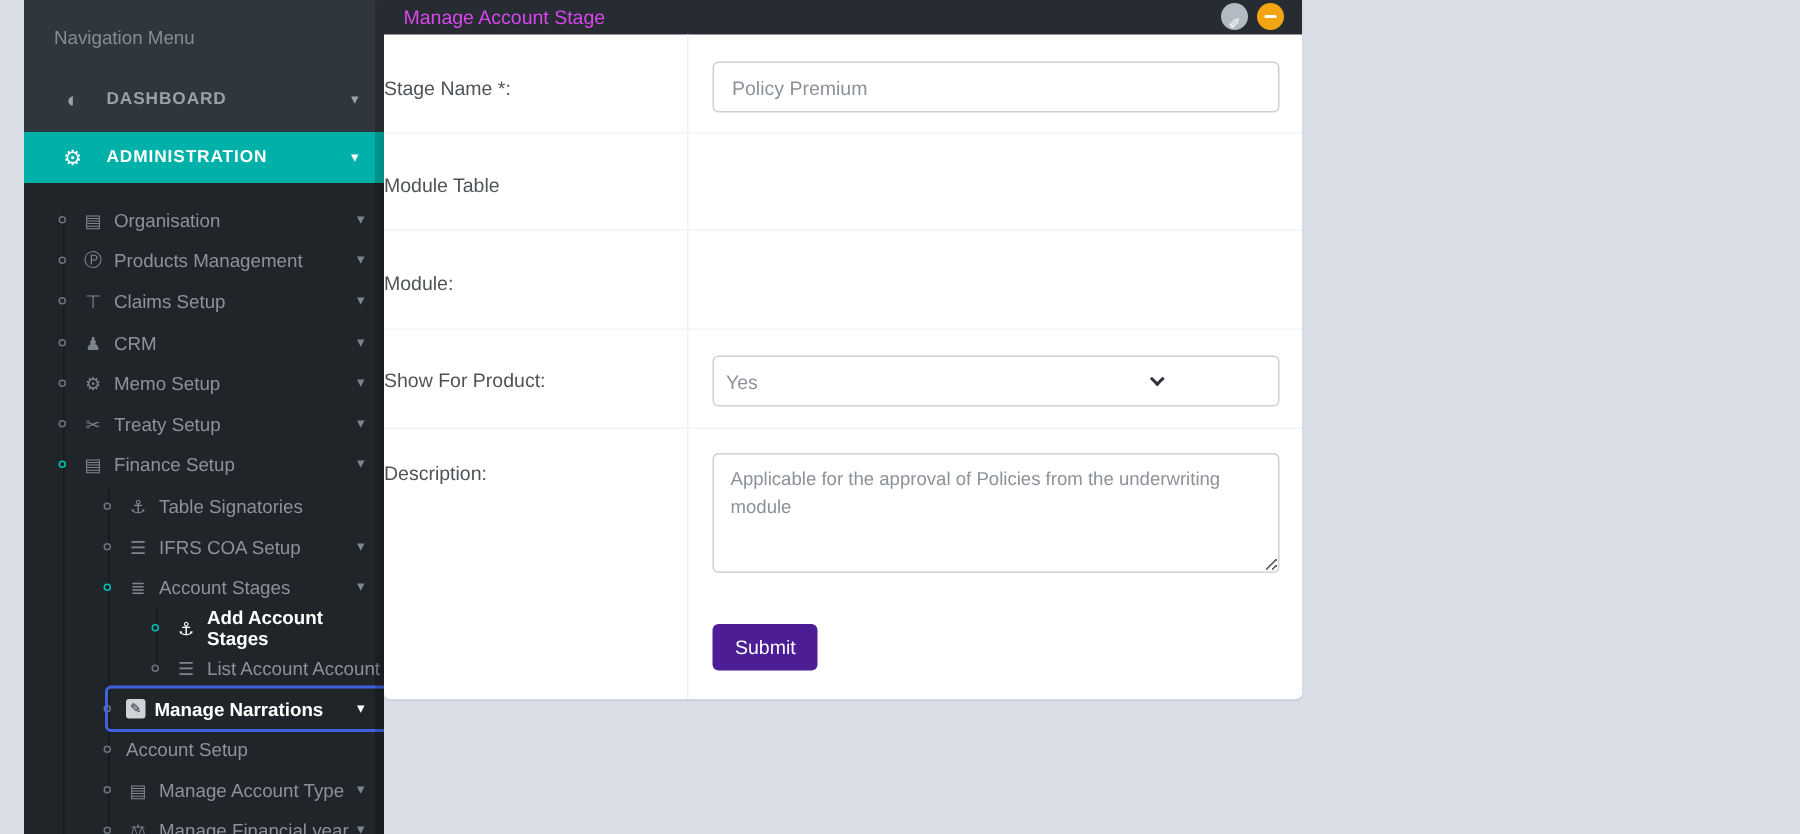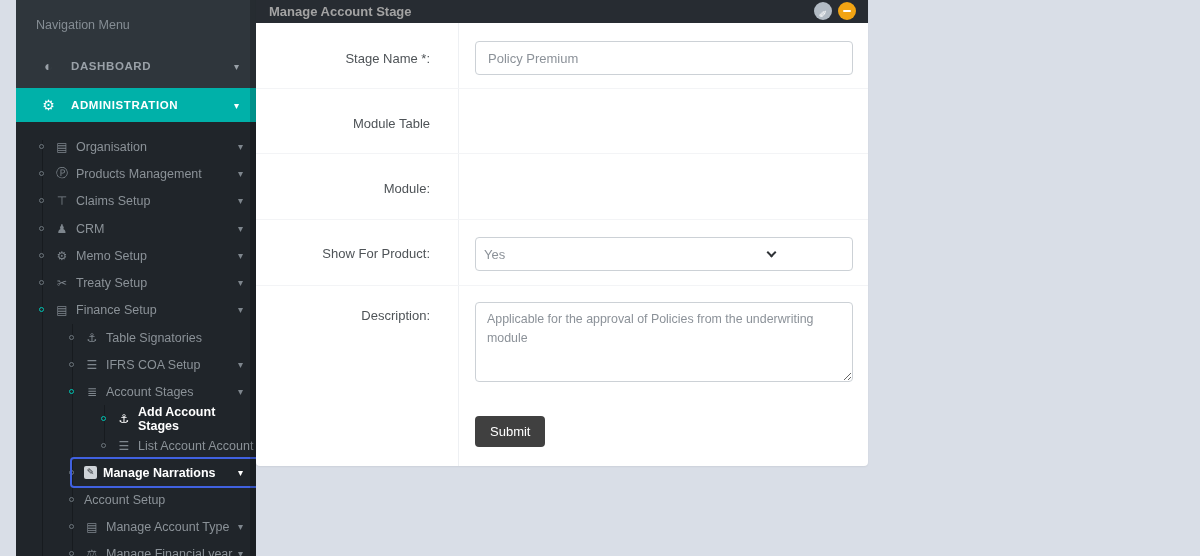--- a/index.html
+++ b/index.html
@@ -36,37 +36,37 @@
   .l2 { padding-left:53px; }
   .l3 { padding-left:85px; }
 
   .select-box { position:absolute; left:54px; top:457px; width:189px; height:31px; border:2px solid #4061e0; border-radius:4px; z-index:3; pointer-events:none; }
   .narr-icon { width:13px; height:13px; background:#ced3d8; border-radius:2px; color:#23282d; font-size:9px; line-height:13px; text-align:center; margin-right:6px; flex:none; }
   .side-scroll { position:absolute; right:0; top:0; width:6px; height:556px; background:rgba(0,0,0,0.18); z-index:4; }
 
   
   .panel { position:absolute; left:256px; top:0; width:612px; height:466px; background:#ffffff; border-radius:0 0 4px 4px; box-shadow:0 1px 2px rgba(0,0,0,.06); }
   .p-header { position:absolute; left:0; top:0; width:612px; height:23px; background:#272c32; }
-  .p-title { position:absolute; left:13px; top:0; line-height:23px; font-size:13px; font-weight:bold; color:#a3a3a3; }
+  .p-title { position:absolute; left:13px; top:0; line-height:23px; font-size:13px; font-weight:normal; color:#d946ef; }
   .h-btn { position:absolute; top:2px; width:18px; height:18px; border-radius:50%; cursor:pointer; }
   .btn-edit { left:558px; background:#b2bbc4; text-align:center; }
   .btn-edit .pg { color:#ffffff; font-size:10px; line-height:18px; display:inline-block; transform:scaleY(-1); }
   .btn-collapse { left:582px; background:#f2a413; }
   .btn-collapse .bar { position:absolute; left:5px; top:8px; width:8px; height:2px; background:#ffffff; border-radius:1px; }
 
   .v-divider { position:absolute; left:202px; top:23px; width:1px; height:443px; background:#eef0f3; }
   .h-line { position:absolute; left:0; width:612px; height:1px; background:#f3f4f6; }
 
-  .f-label { position:absolute; left:0; width:174px; text-align:right; font-size:13px; color:#4e5357; }
+  .f-label { position:absolute; left:0; width:174px; text-align:left; font-size:13px; color:#4e5357; }
   .f-field { position:absolute; left:219px; width:316px; }
   .txt-input { width:378px; height:34px; border:1px solid #ccd1d6; border-radius:4px; padding:0 12px; font-size:13px; color:#8c9299; font-family:"Liberation Sans","DejaVu Sans",sans-serif; background:#fff; outline:none; }
   .sel { width:378px; height:34px; border:1px solid #ccd1d6; border-radius:4px; padding:0 30px 0 8px; font-size:13px; color:#8c9299; font-family:"Liberation Sans","DejaVu Sans",sans-serif; background:#fff; outline:none; appearance:none; -webkit-appearance:none; }
   .chev { position:absolute; right:16px; top:12px; width:7px; height:7px; border-right:2px solid #2f3337; border-bottom:2px solid #2f3337; transform:rotate(45deg); pointer-events:none; }
   .desc-area { width:378px; height:80px; border:1px solid #ccd1d6; border-radius:4px; padding:7px 11px; font-size:12.4px; line-height:1.5; color:#8c9299; font-family:"Liberation Sans","DejaVu Sans",sans-serif; resize:both; outline:none; }
-  .submit-btn { position:absolute; left:219px; top:416px; height:31px; padding:0 15px; background:#404040; color:#ffffff; font-size:13px; border:none; border-radius:4px; cursor:pointer; font-family:"Liberation Sans","DejaVu Sans",sans-serif; }
+  .submit-btn { position:absolute; left:219px; top:416px; height:31px; padding:0 15px; background:#4c1d95; color:#ffffff; font-size:13px; border:none; border-radius:4px; cursor:pointer; font-family:"Liberation Sans","DejaVu Sans",sans-serif; }
 </style>
 </head>
 <body>
 
 <div class="sidebar">
   <div class="side-top"></div>
   <div class="nav-title">Navigation Menu</div>
 
   <div class="top-row row-dashboard">
     <span class="ticon">◐</span>

